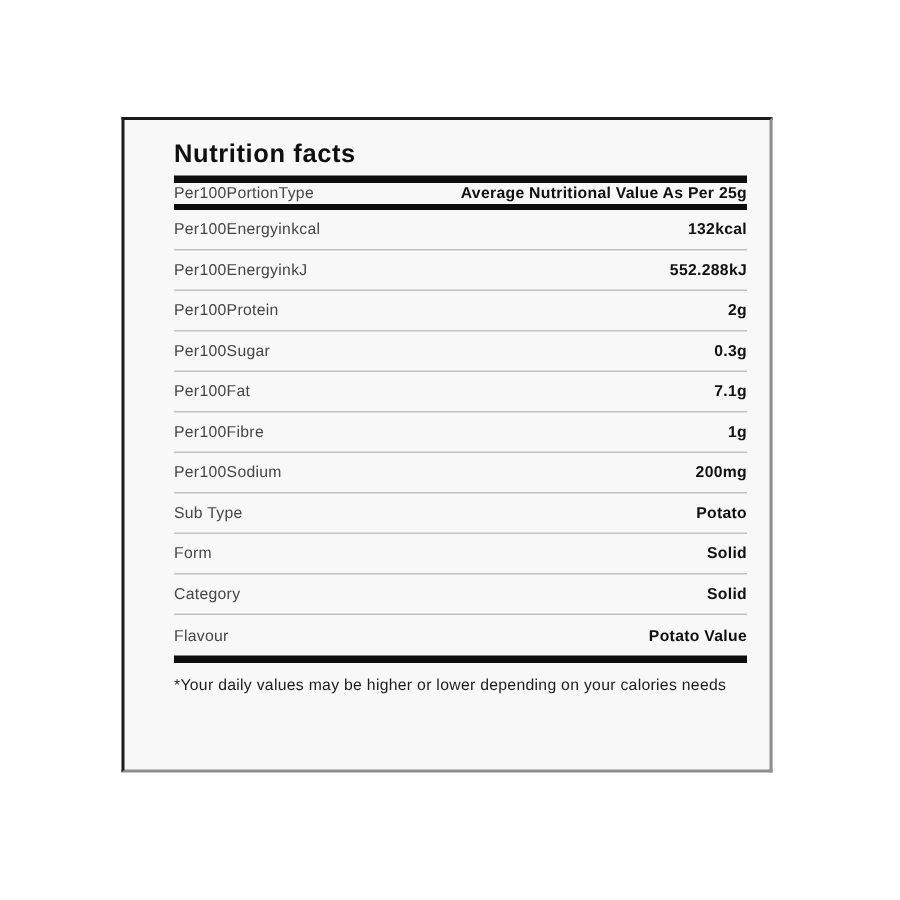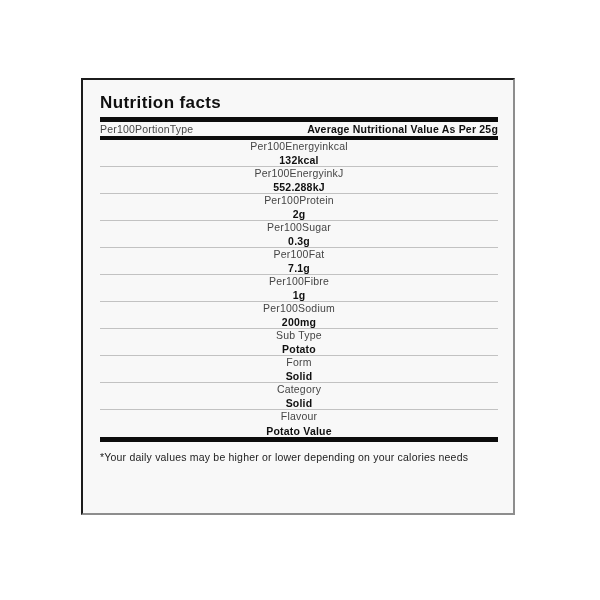--- a/index.html
+++ b/index.html
@@ -27,21 +27,21 @@
   .panel {
     position: absolute;
     left: 1px;
     top: 1px;
     width: 434px;
     height: 437px;
     box-sizing: border-box;
     background: #f8f8f8;
     border: 2px solid;
     border-color: #1c1c1c #8d8d8d #8d8d8d #1c1c1c;
-    padding: 0 15px 0 17px;
+    padding: 0 15px 0 33px;
     overflow: hidden;
   }
   .title {
     margin-top: 12px;
     height: 25px;
     line-height: 22px;
     font-size: 17px;
     font-weight: bold;
     color: #101010;
     letter-spacing: 0.4px;
@@ -56,21 +56,20 @@
     align-items: center;
     justify-content: space-between;
     font-size: 10.5px;
     letter-spacing: 0.2px;
   }
   .row.header { height: 14px; }
   .rows .row {
     height: 27px;
     box-sizing: border-box;
     border-bottom: 1px solid #c2c2c2;
-    flex-direction: column;
   }
   .rows .row:last-child { border-bottom: none; }
   .lbl {
     color: #454545;
     font-weight: normal;
   }
   .val {
     color: #101010;
     font-weight: bold;
     text-align: right;

